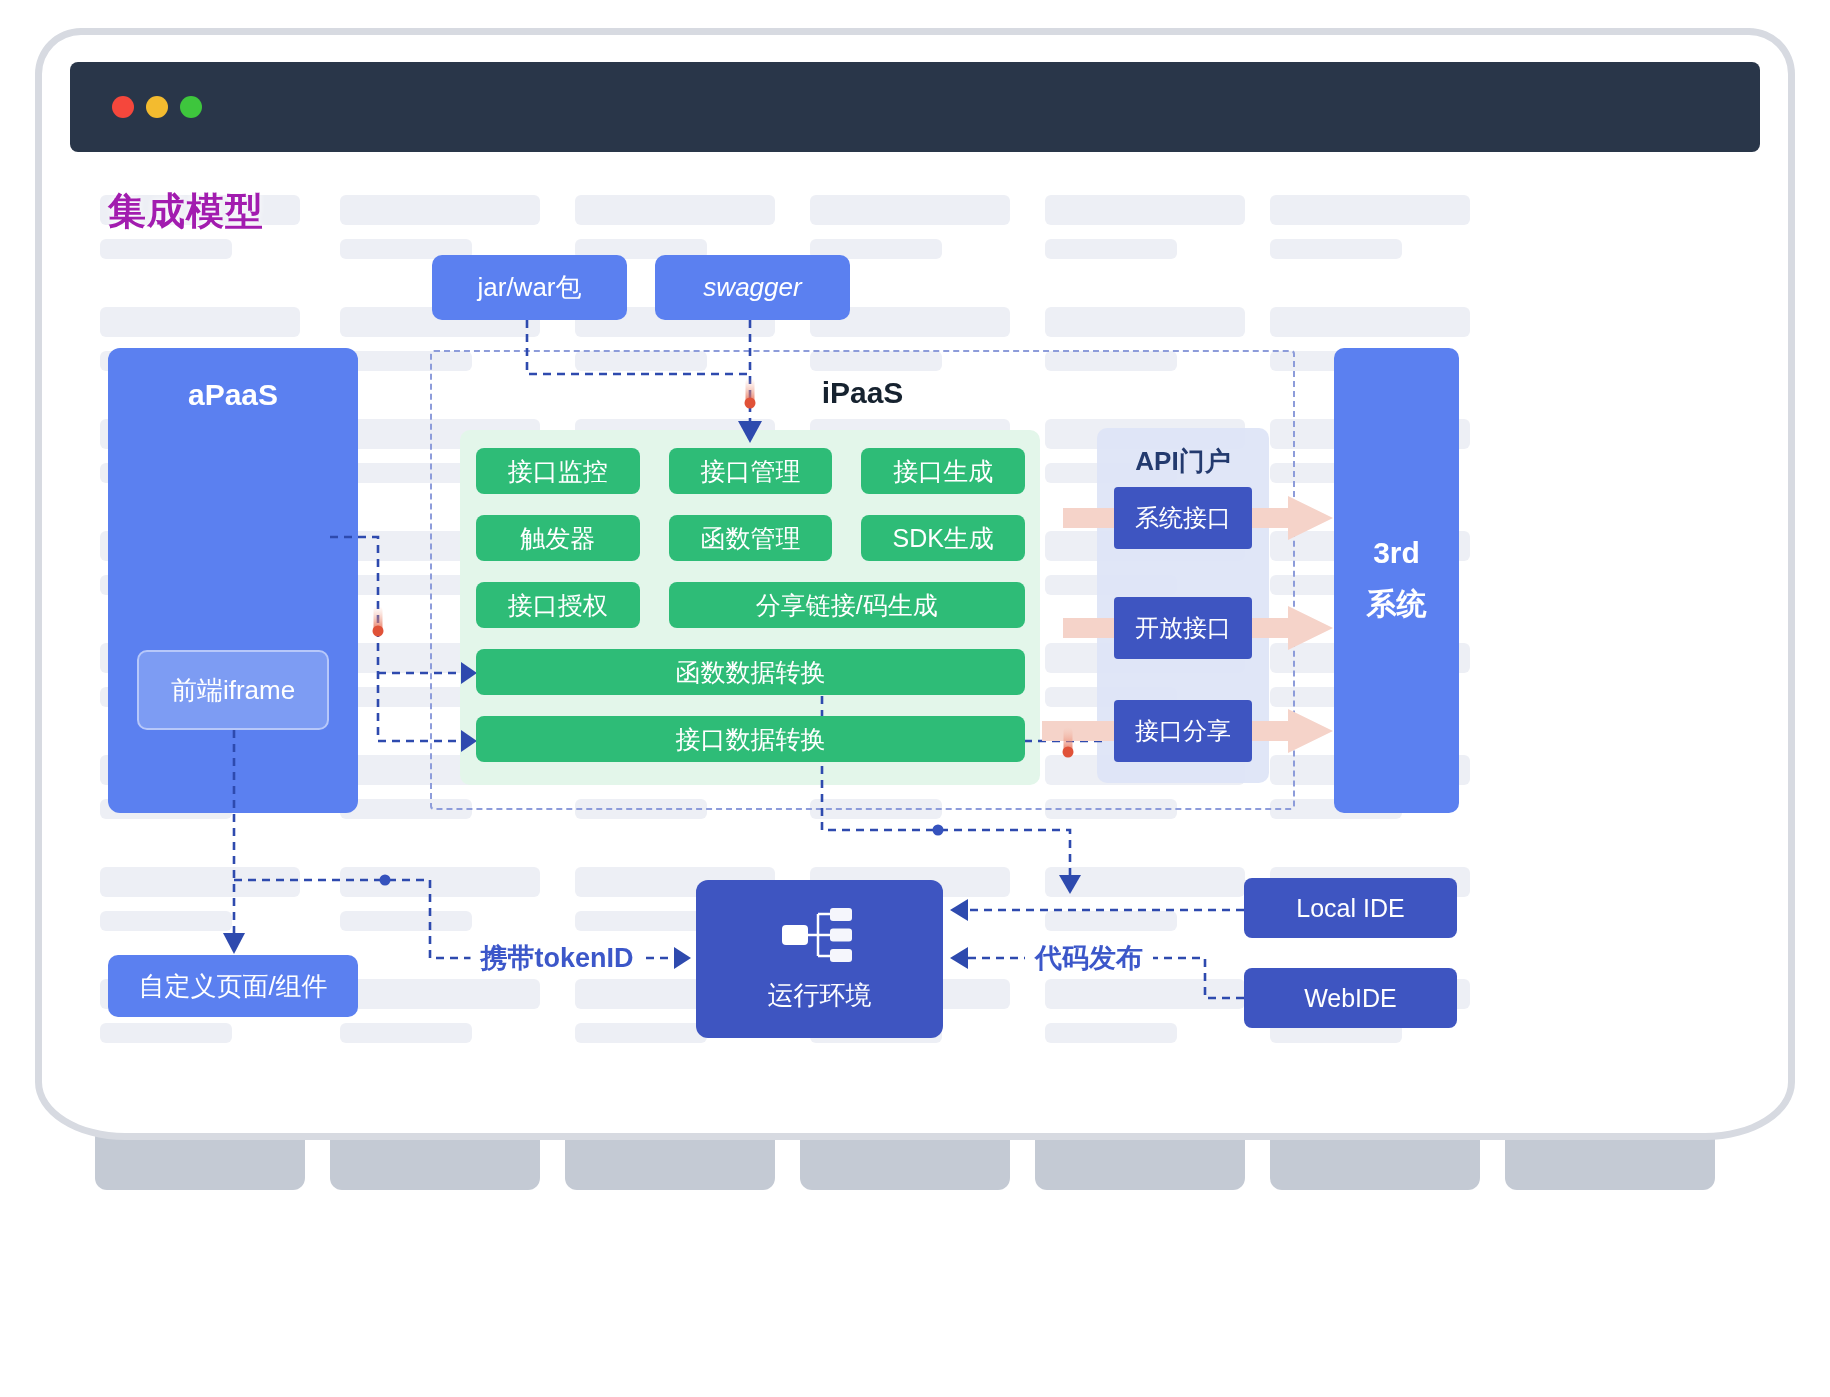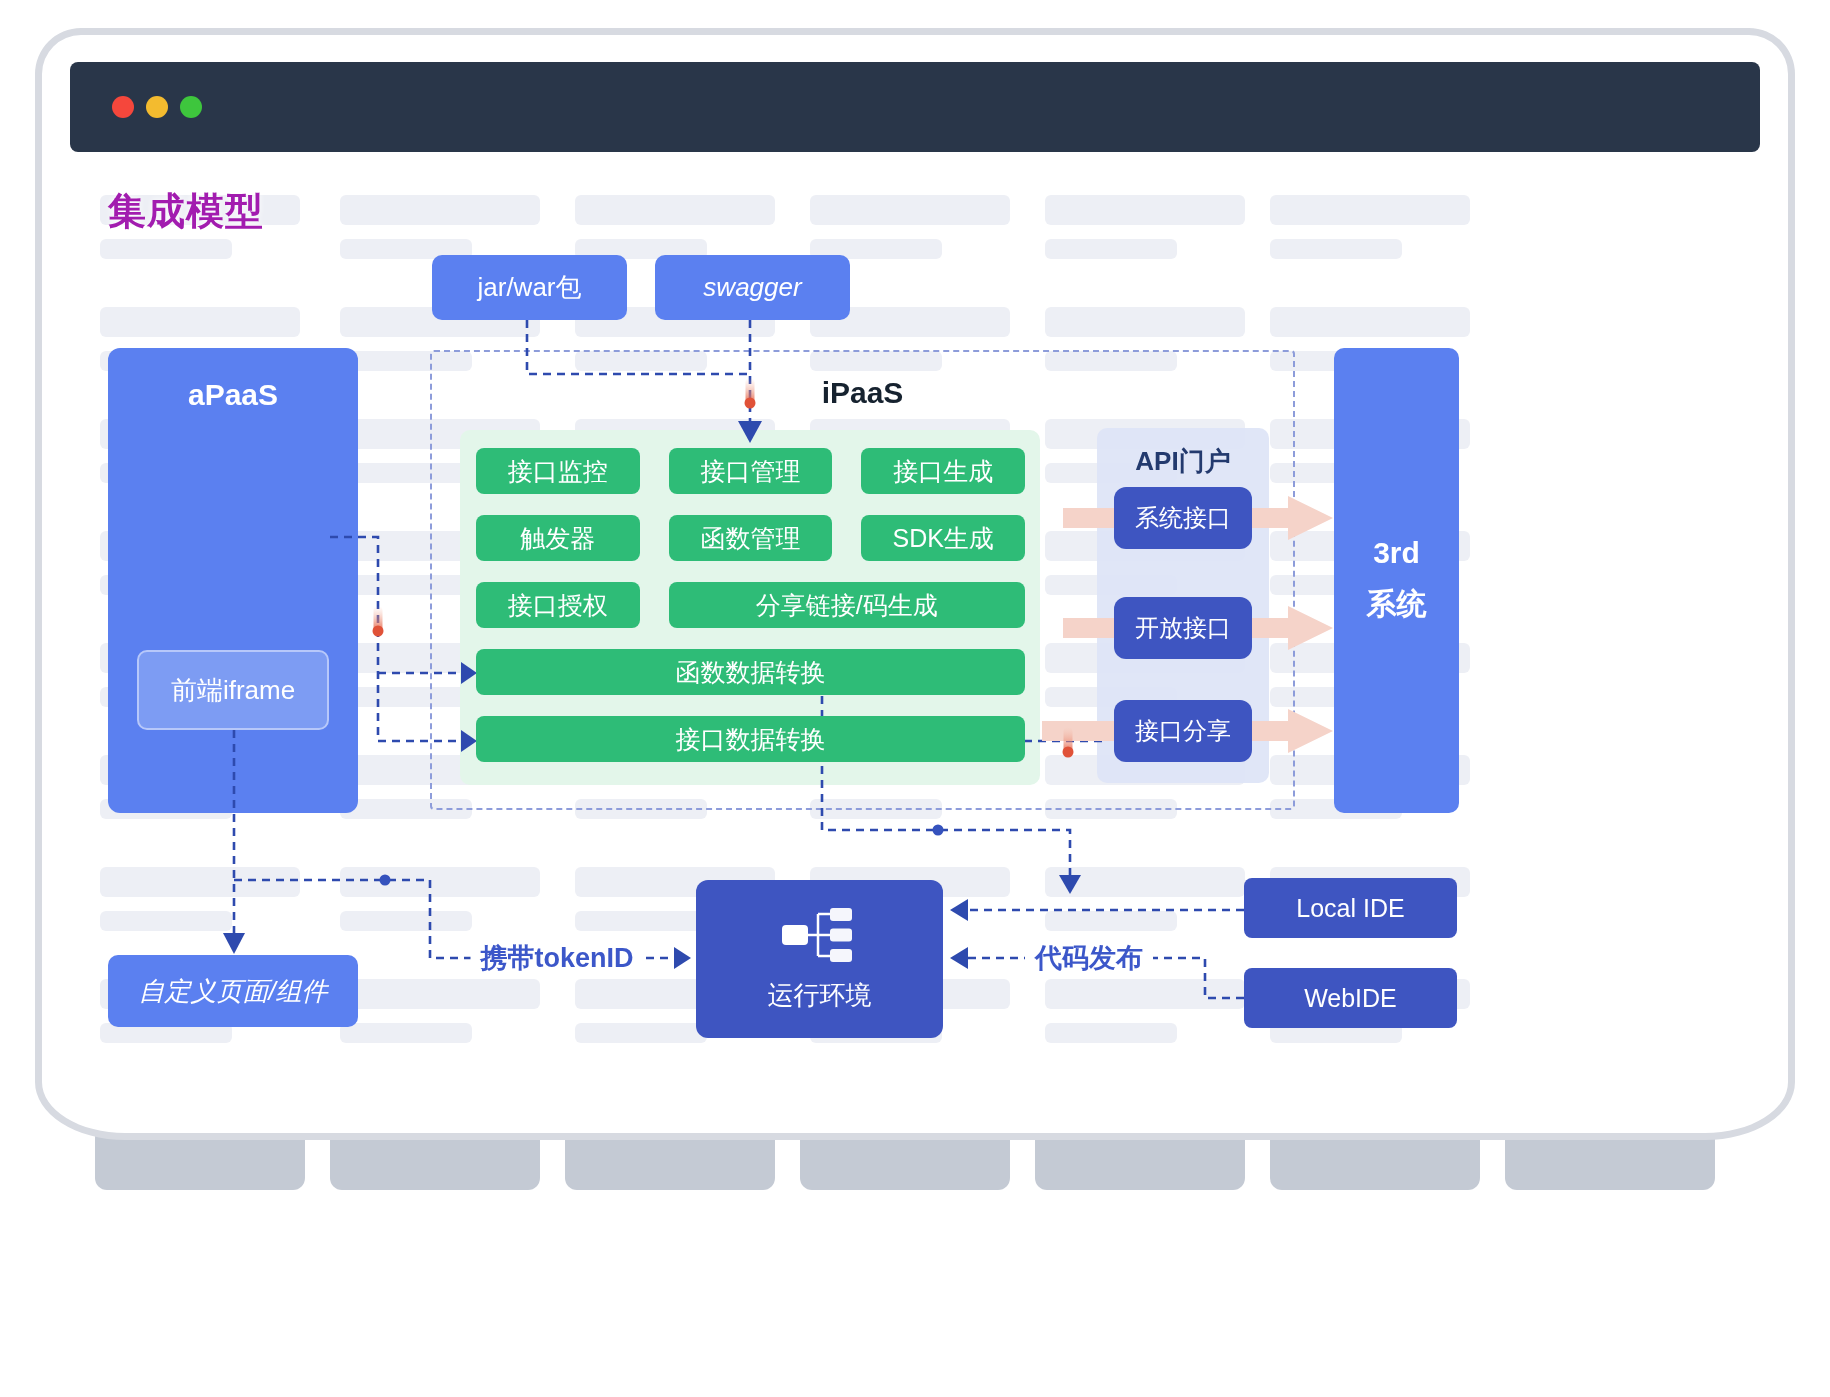--- a/index.html
+++ b/index.html
@@ -56,28 +56,28 @@
   .gbtn { background: #2ebc77; border-radius: 8px; color: #fff; font-size: 25px;
     display: flex; align-items: center; justify-content: center; }
   .span2 { grid-column: span 2; }
   .span3 { grid-column: 1 / -1; }
   .node { position: absolute; z-index: 5; display: flex; align-items: center;
     justify-content: center; color: #fff; }
   .source { width: 195px; height: 65px; top: 255px; background: #5b80f0;
     border-radius: 10px; font-size: 26px; }
   .src1 { left: 432px; } .src2 { left: 655px; font-style: italic; }
   .portal-item { left: 1114px; width: 138px; height: 62px; background: #3e55c1;
-    border-radius: 12px; font-size: 24px; }
+    border-radius: 4px; font-size: 24px; }
   .third { left: 1334px; top: 348px; width: 125px; height: 465px; background: #5b80f0;
     border-radius: 10px; font-size: 30px; font-weight: bold; flex-direction: column;
     gap: 14px; }
   .runtime { left: 696px; top: 880px; width: 247px; height: 158px; background: #3e55c1;
     border-radius: 12px; flex-direction: column; gap: 14px; font-size: 26px; }
-  .custom { left: 108px; top: 955px; width: 250px; height: 72px; background: #5b80f0;
-    border-radius: 10px; font-size: 26px; font-style: italic; }
+  .custom { left: 108px; top: 955px; width: 250px; height: 62px; background: #5b80f0;
+    border-radius: 10px; font-size: 26px; }
   .ide { left: 1244px; width: 213px; height: 60px; background: #3e55c1;
     border-radius: 8px; font-size: 25px; }
   .ide1 { top: 878px; } .ide2 { top: 968px; }
   .flow-label { position: absolute; transform: translate(-50%, -50%); background: #fff;
     padding: 3px 10px; color: #3c57c9; font-size: 27px; font-weight: bold; z-index: 6;
     white-space: nowrap; }
 </style>
 </head>
 <body>
 

